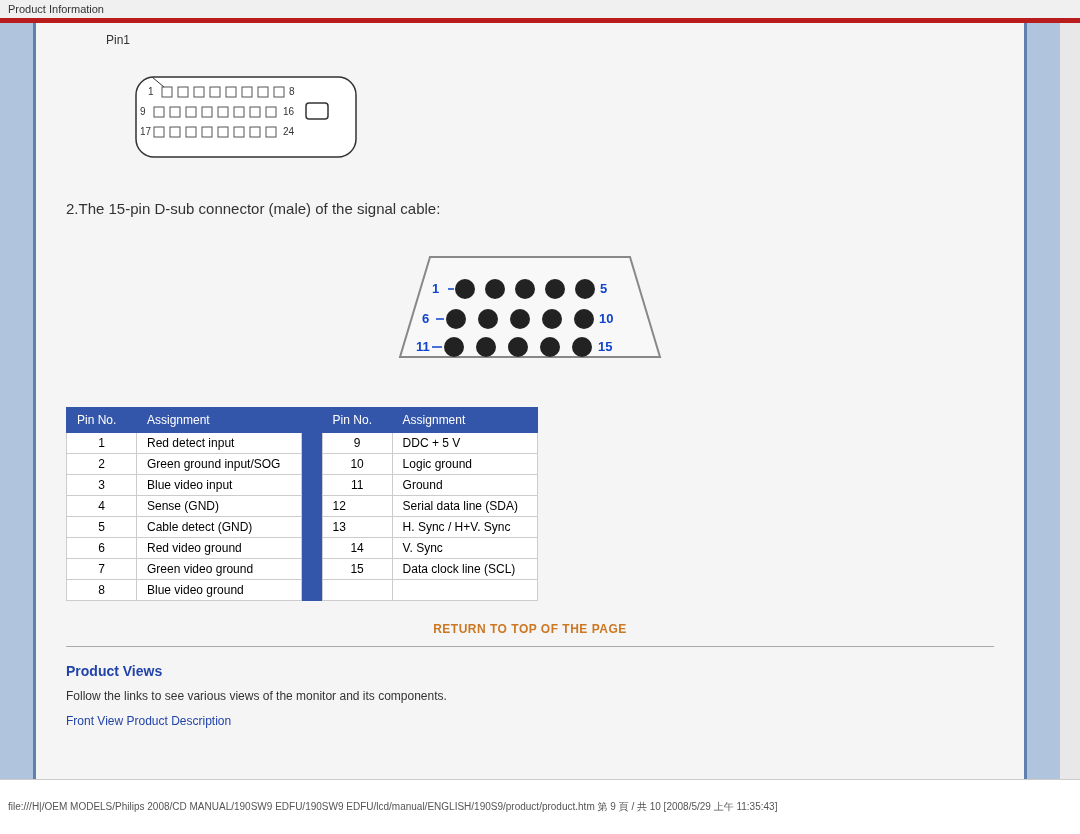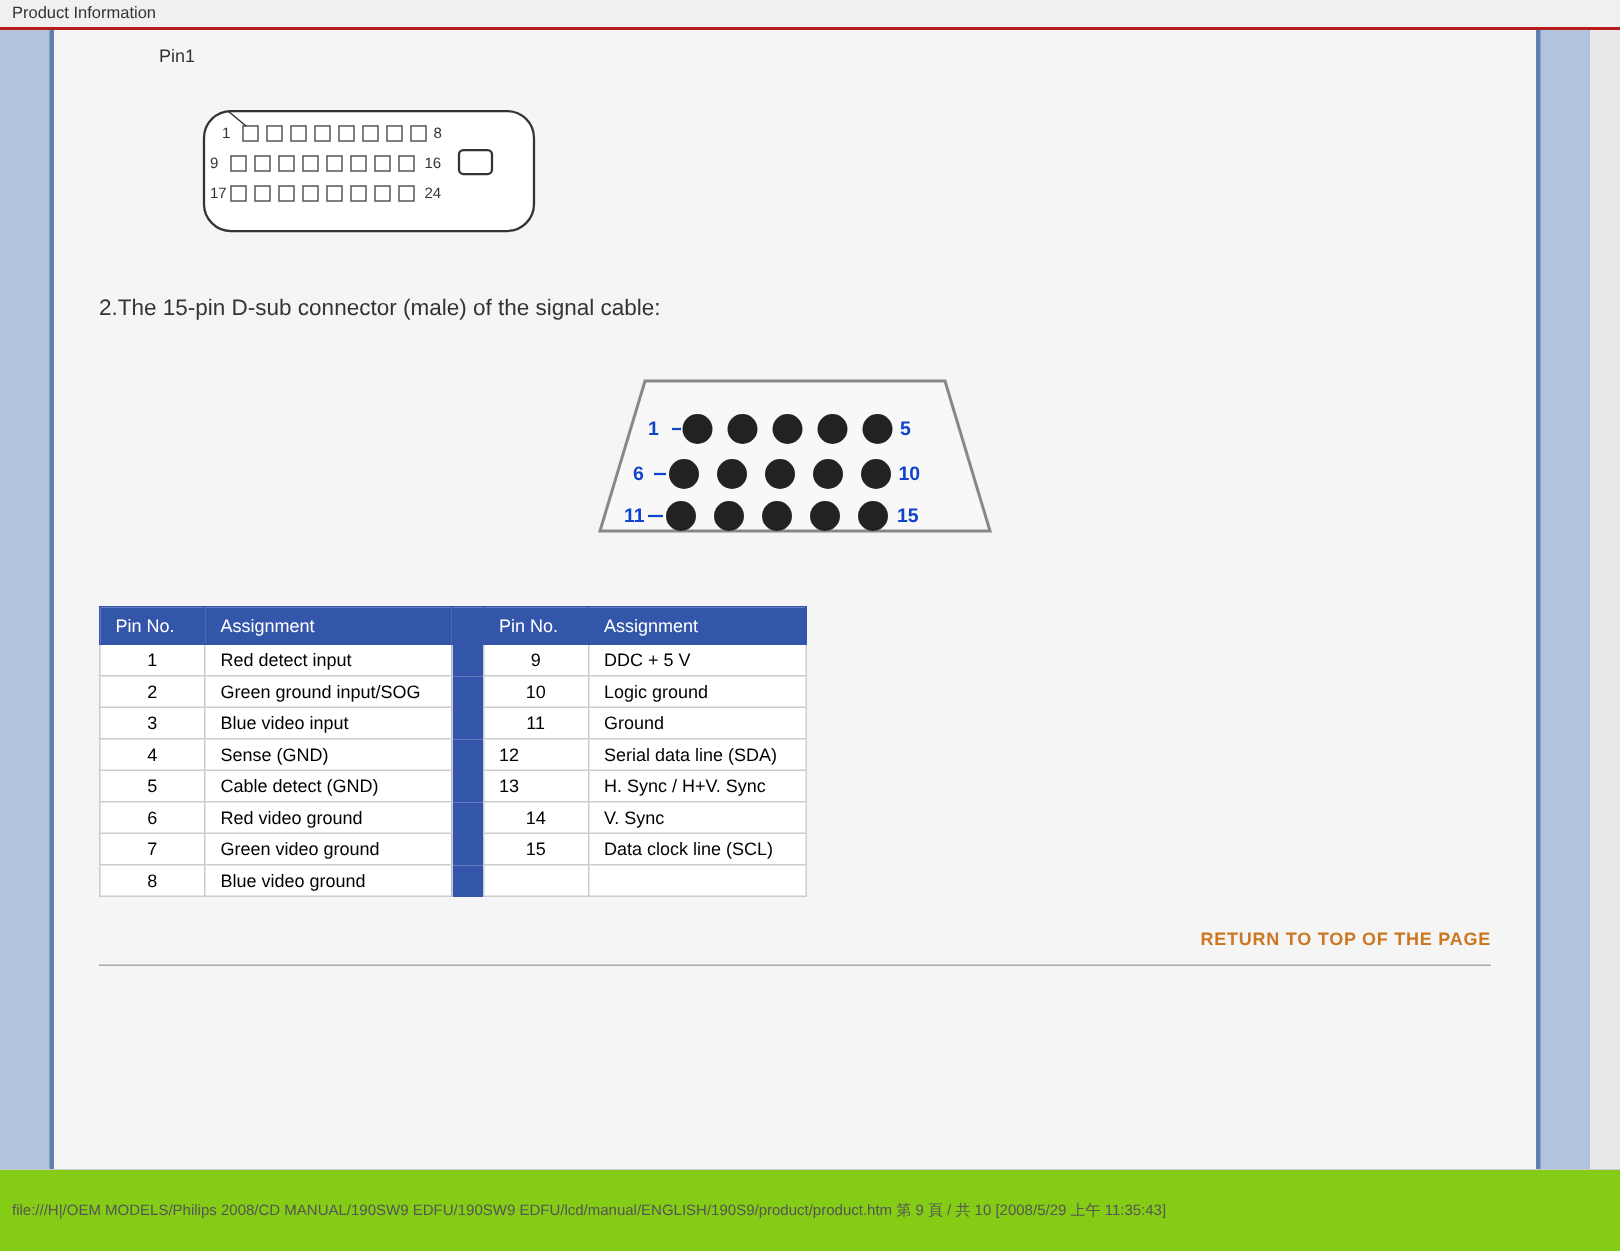--- a/index.html
+++ b/index.html
@@ -5,21 +5,21 @@
     * { margin: 0; padding: 0; box-sizing: border-box; }
     body {
       font-family: Arial, sans-serif;
       font-size: 13px;
       background: #d0d0d0;
       width: 1080px;
       min-height: 834px;
     }
     .top-bar {
       background: #f0f0f0;
-      border-bottom: 2px solid #b91c1c;
+      border-bottom: 5px solid #b91c1c;
       padding: 3px 8px;
       font-size: 11px;
       color: #333;
     }
     .outer-layout {
       display: flex;
       width: 1080px;
       min-height: 820px;
     }
     .left-sidebar {
@@ -90,21 +90,21 @@
     .divider-col {
       width: 4px;
       background: #3355aa;
       border: none;
     }
     .pin-no-col {
       width: 70px;
       text-align: center;
     }
     .return-link {
-      text-align: right;
+      text-align: center;
       margin: 20px 0 10px 0;
     }
     .return-link a {
       color: #cc7722;
       text-decoration: none;
       font-size: 12px;
       font-weight: bold;
       letter-spacing: 0.5px;
     }
     .divider-line {
@@ -122,21 +122,21 @@
       font-size: 12px;
       color: #333;
       margin-bottom: 10px;
     }
     .front-view-link {
       color: #2244aa;
       font-size: 12px;
       text-decoration: none;
     }
     .status-bar {
-      background: #84cc16;
+      background: #ffffff;
       border-top: 1px solid #ccc;
       padding: 20px 8px;
       font-size: 10px;
       color: #555;
       position: fixed;
       bottom: 0;
       width: 1080px;
     }
 
     
@@ -319,20 +319,25 @@
           </tbody>
       </table>
     </div>
 
     <div class="return-link">
       <a href="#">RETURN TO TOP OF THE PAGE</a>
     </div>
 
     <hr class="divider-line">
 
+    <div>
+      <div class="product-views-title">Product Views</div>
+      <p class="product-views-text">Follow the links to see various views of the monitor and its components.</p>
+      <a href="#" class="front-view-link">Front View Product Description</a>
+    </div>
 
   </div>
 
   <div class="right-sidebar"></div>
   <div class="far-right"></div>
 </div>
 
 <div class="status-bar">
   <span>file:///H|/OEM MODELS/Philips 2008/CD MANUAL/190SW9 EDFU/190SW9 EDFU/lcd/manual/ENGLISH/190S9/product/product.htm 第 9 頁 / 共 10  [2008/5/29 上午 11:35:43]</span>
 </div>

